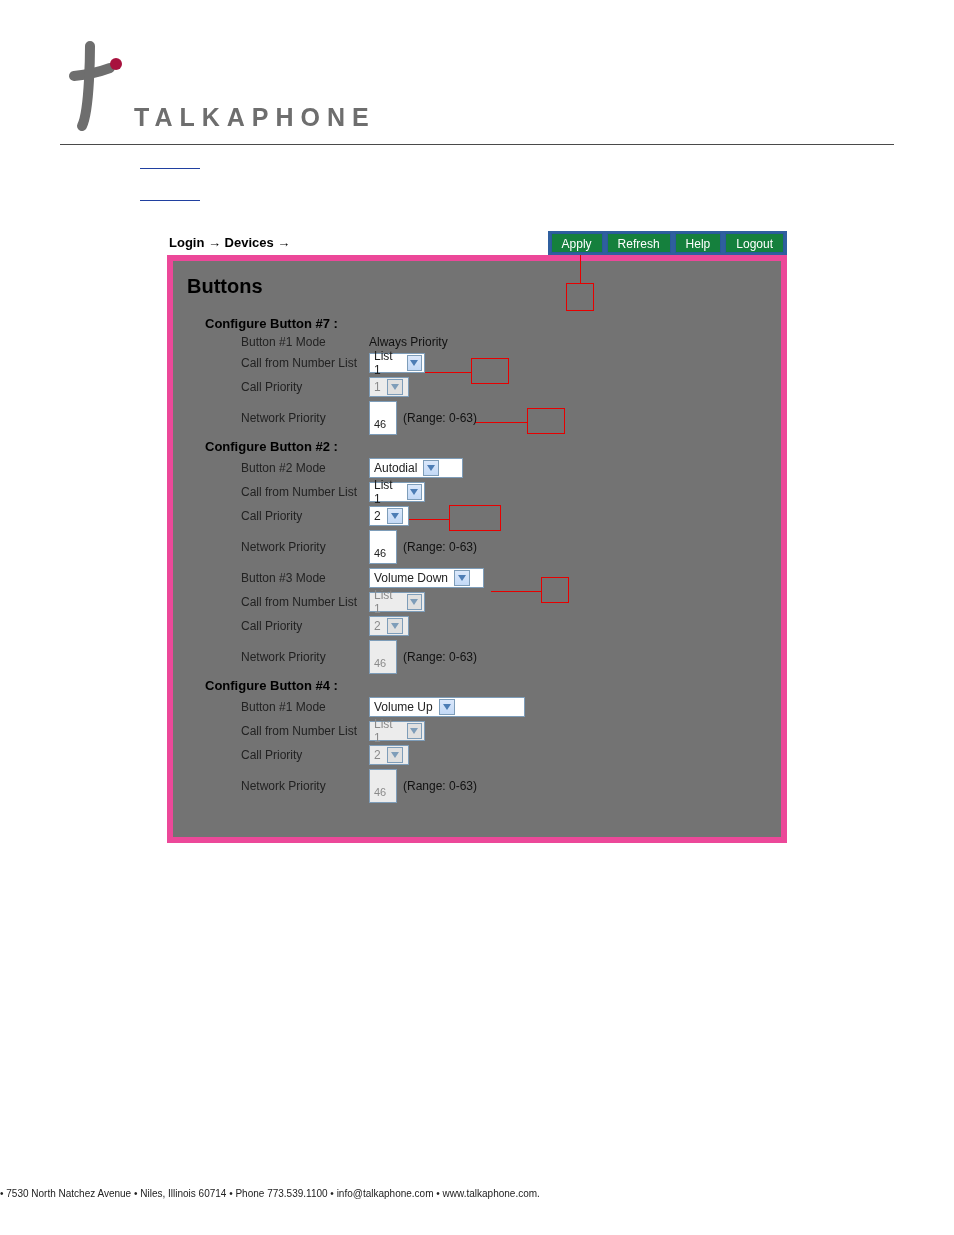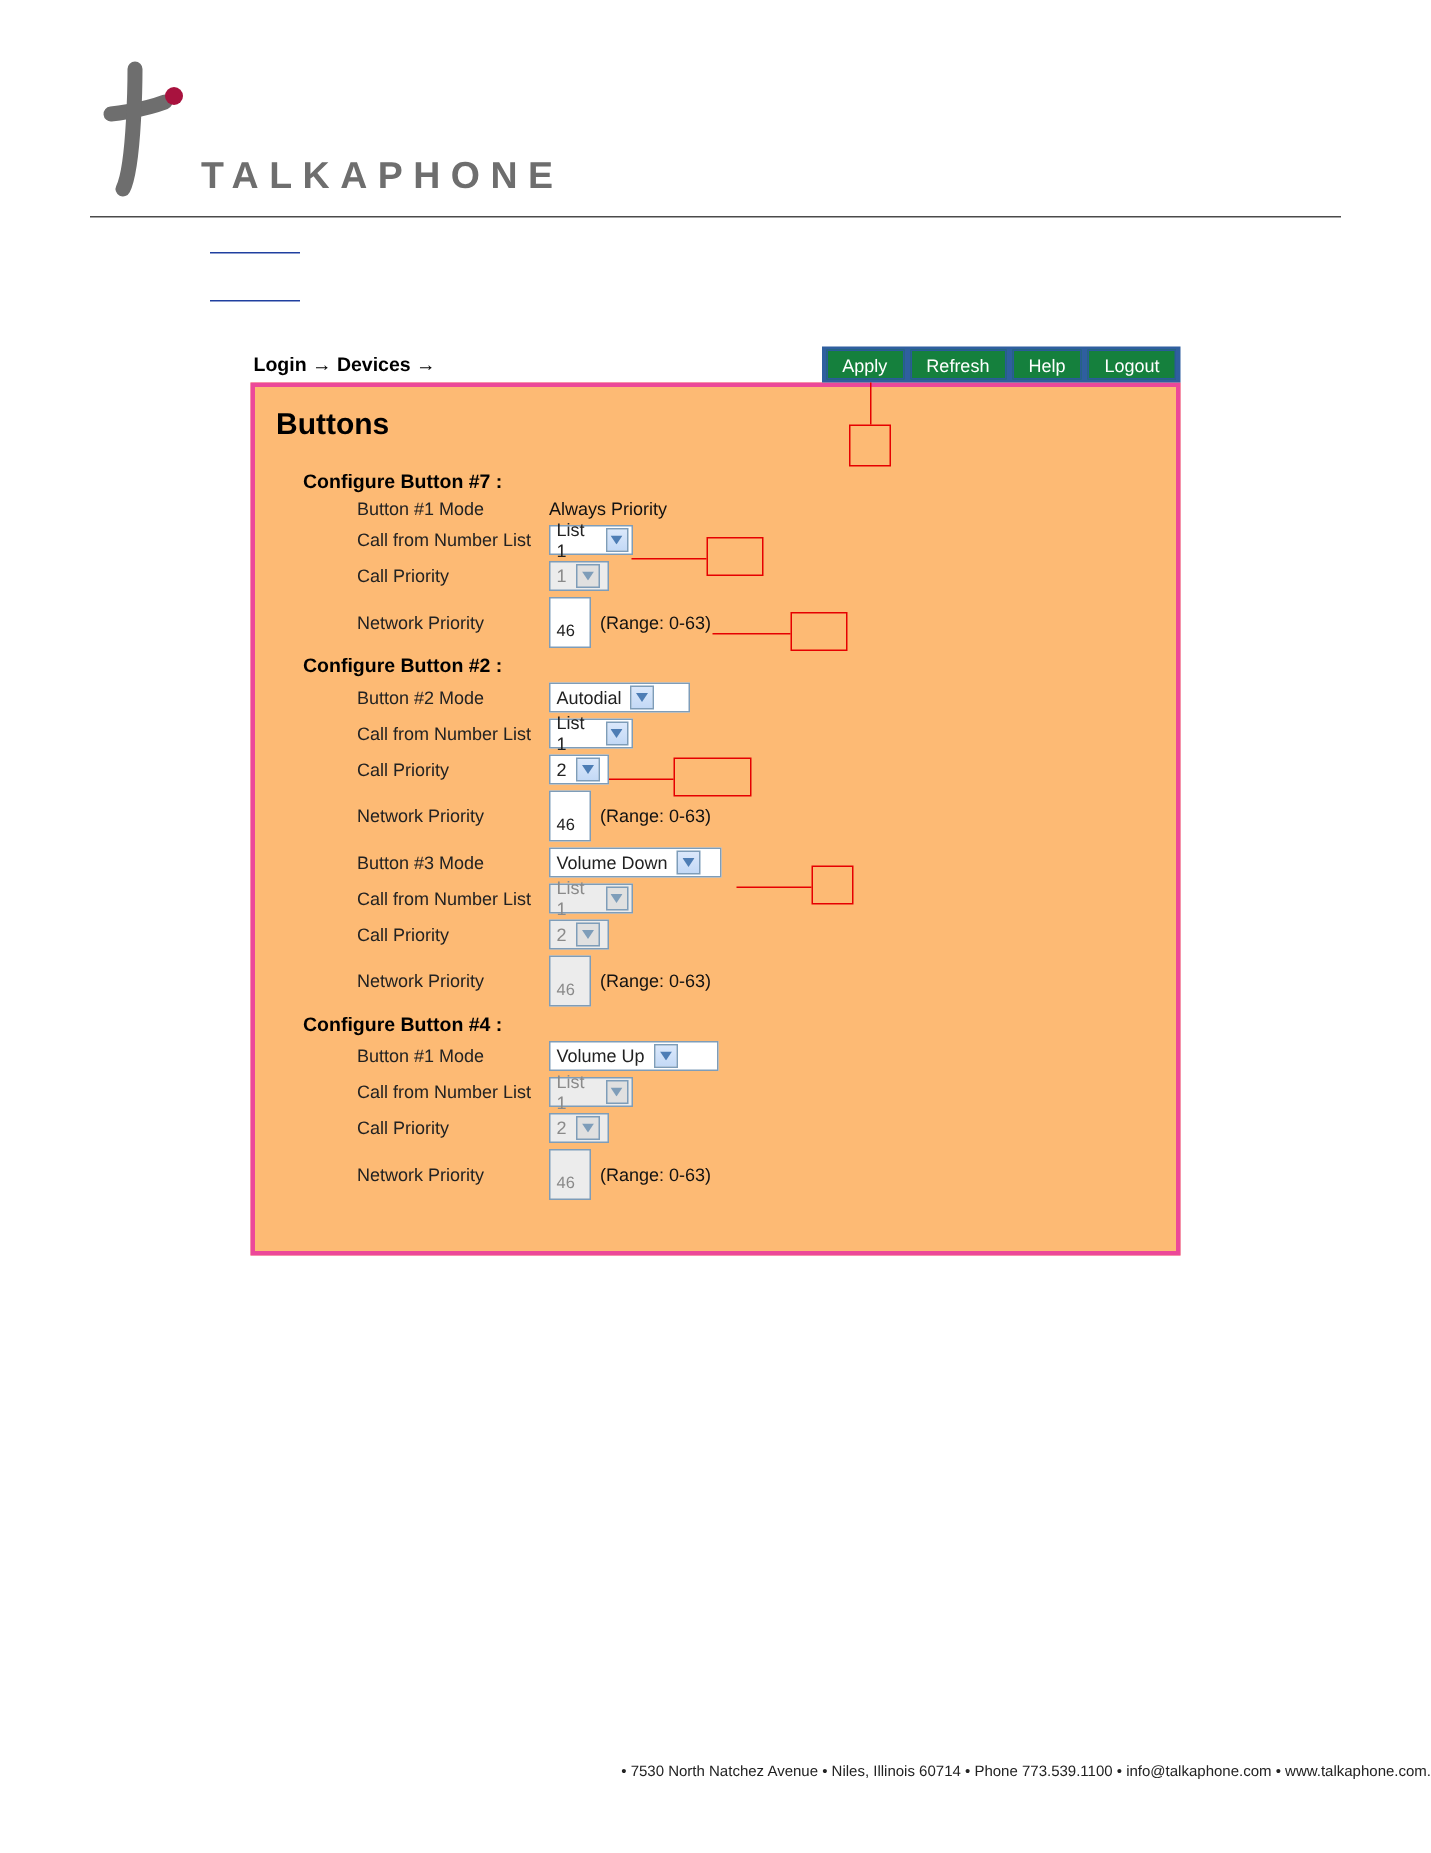--- a/index.html
+++ b/index.html
@@ -69,23 +69,23 @@
   .toolbar .tbtn {
     background: #15803d;
     color: #fff;
     font-size: 12px;
     padding: 3px 10px;
     border: 1px solid #2a5a9a;
     cursor: pointer;
     line-height: 14px;
   }
   .panel {
-    border: 3px solid #ec4899;
+    border: 6px solid #ec4899;
     padding: 14px 14px 30px 14px;
-    background: #fdba74;
+    background: #737373;
   }
   .panel-title {
     font-size: 20px;
     font-weight: bold;
     margin: 0 0 18px 0;
   }
   .section-title {
     font-size: 13px;
     font-weight: bold;
     margin: 0 0 4px 18px;
@@ -152,23 +152,23 @@
     pointer-events: none;
   }
   .conn-v {
     position: absolute;
     width: 0;
     border-left: 1px solid #e60000;
     pointer-events: none;
   }
   .footer {
     position: absolute;
-    bottom: 48px;
+    bottom: 36px;
     left: 0; right: 0;
-    text-align: right;
+    text-align: left;
     font-size: 10px;
     color: #222;
   }
 </style>
 </head>
 <body>
 
 <div class="page">
 
   <div class="logo">
@@ -347,21 +347,21 @@
             <span class="lbl">Network Priority</span>
             <span class="val">
               <span class="textbox disabled">46</span>
               <span class="range-hint">(Range: 0-63)</span>
             </span>
           </div>
           <div class="section-title">Configure Button #4 :</div>
           <div class="row">
             <span class="lbl">Button #1 Mode</span>
             <span class="val">
-              <span class="select" style="width:113px">
+              <span class="select" style="width:156px">
                 <span class="sel-text">Volume Up</span>
                 <span class="sel-arrow">
                   <svg width="8" height="6">
                     <polygon points="0,0 8,0 4,6" fill="#4d7db5"></polygon>
                   </svg>
                 </span>
               </span>
             </span>
           </div>
           <div class="row">

